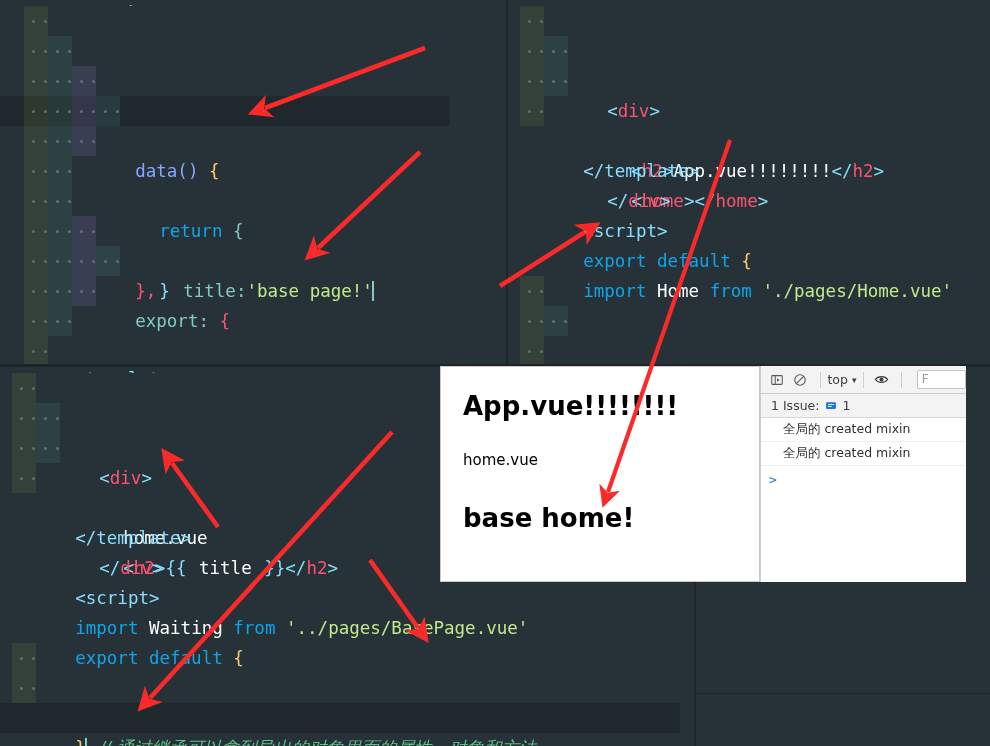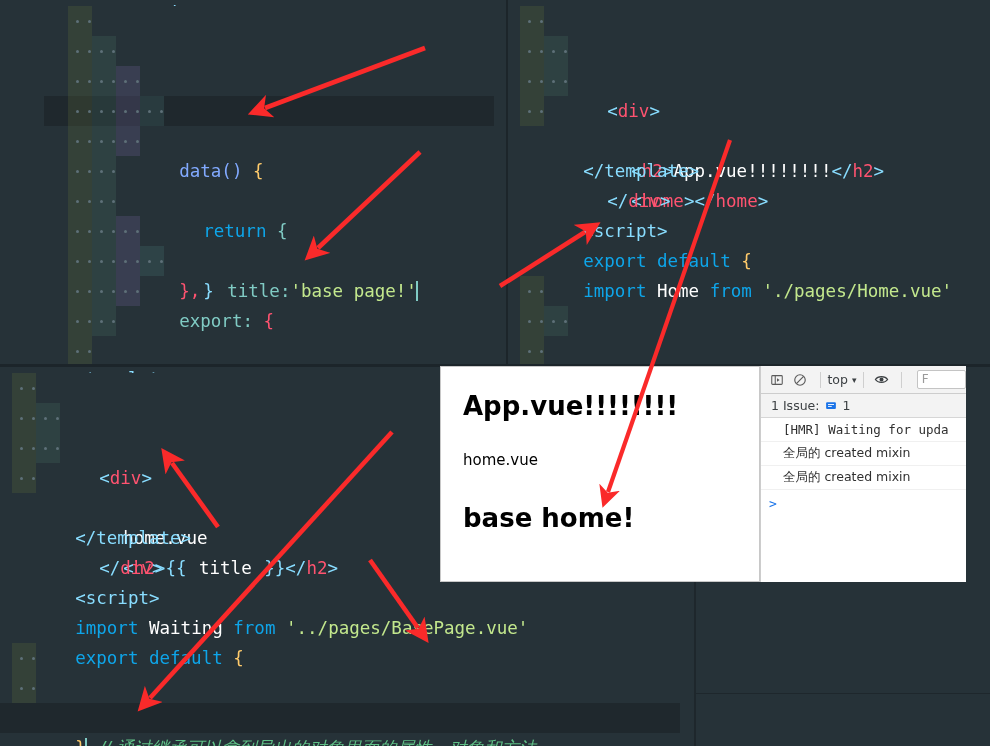--- a/index.html
+++ b/index.html
@@ -127,21 +127,21 @@
 
   
   #arrows { position:absolute; left:0; top:0; width:990px; height:746px; pointer-events:none; }
   .divline { position:absolute; background:#37474f; }
 </style>
 </head>
 <body>
 
 <div id="root">
 
-  <div class="pane" id="paneA" style="left:0;top:0;width:450px;height:366px;margin-left:44px;">
+  <div class="pane" id="paneA" style="left:0;top:0;width:450px;height:366px;">
     <div class="code-line" style="height:14px;line-height:14px;overflow:hidden;position:relative;top:-8px;">
       <span style="margin-left:20px;" class="t-tagb">&lt;script&gt;</span>
     </div>
 
     <div class="code-line" style="top:-8px;">
       <span class="ig g1" style="left:24px;"></span>
       <span class="dot" style="left:32px;"></span><span class="dot" style="left:44px;"></span>
       <span style="margin-left:48px;" class="t-key">export default</span><span class="t-brace"> {</span>
     </div>
 
@@ -416,21 +416,20 @@
         <svg width="12" height="12" viewBox="0 0 16 16">
           <rect x="1.5" y="3" width="13" height="9" rx="1.3" fill="#1a73e8"></rect>
           <line x1="4" y1="6" x2="12" y2="6" stroke="#fff" stroke-width="1.2"></line>
           <line x1="4" y1="8.6" x2="9" y2="8.6" stroke="#fff" stroke-width="1.2"></line>
         </svg>
       </span>
       <span style="margin-left:5px;">1</span>
     </div>
 
     <div>
-      <div class="dt-msg">[HMR] Waiting for upda</div>
       <div class="dt-msg cn">全局的 created mixin</div>
       <div class="dt-msg cn">全局的 created mixin</div>
     </div>
 
     <div class="dt-prompt">
       <span>&gt;</span>
     </div>
   </div>
 
   <svg id="arrows" viewBox="0 0 990 746" xmlns="http://www.w3.org/2000/svg">

